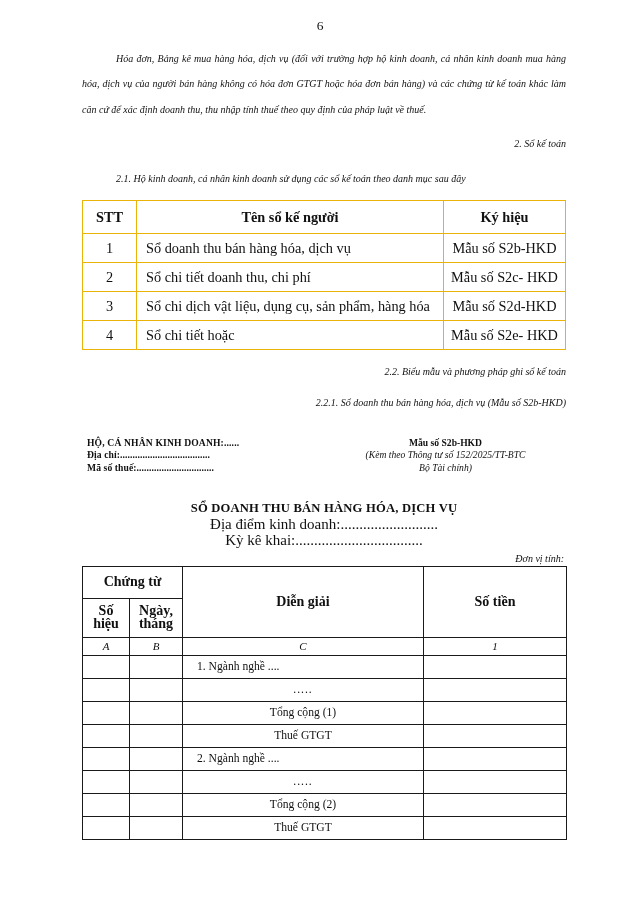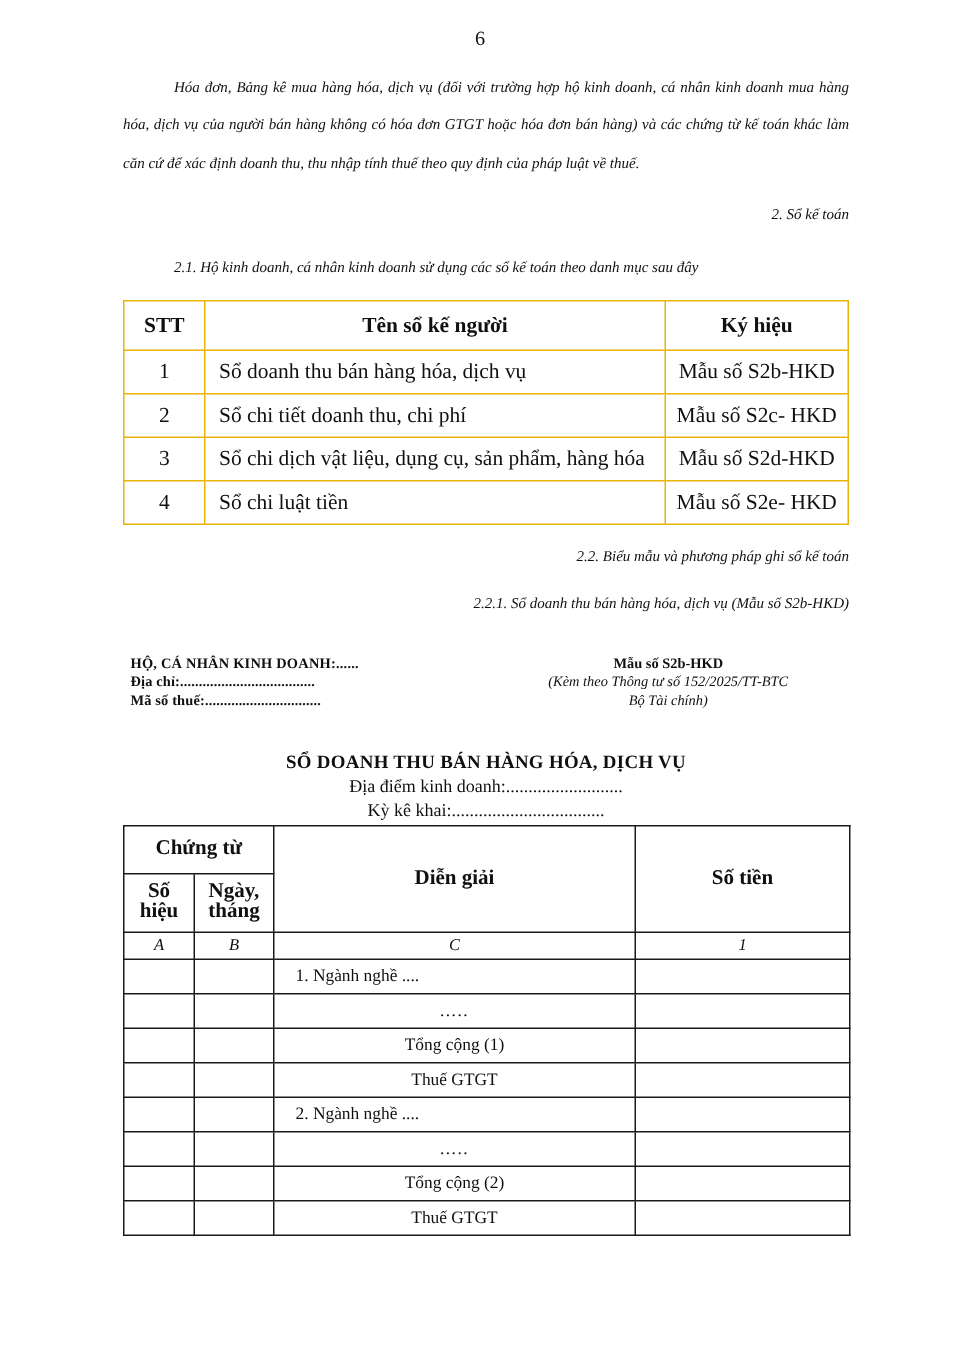--- a/index.html
+++ b/index.html
@@ -109,21 +109,21 @@
     width: 484px;
     text-align: center;
     font-size: 12.6px;
     font-weight: bold;
     letter-spacing: 0.2px;
     margin-top: 2px;
   }
   .sheet-sub {
     width: 484px;
     text-align: center;
-    font-size: 12px;
+    font-size: 15px;
     line-height: 15px;
     margin-top: 1px;
   }
   .unit-line {
     width: 484px;
     text-align: right;
     font-size: 10px;
     font-style: italic;
     margin-top: 5px;
     padding-right: 2px;
@@ -206,21 +206,21 @@
           <td class="c-name">Sổ chi tiết doanh thu, chi phí</td>
           <td class="c-sym">Mẫu số S2c- HKD</td>
         </tr>
         <tr>
           <td class="c-stt">3</td>
           <td class="c-name">Sổ chi dịch vật liệu, dụng cụ, sản phẩm, hàng hóa</td>
           <td class="c-sym">Mẫu số S2d-HKD</td>
         </tr>
         <tr>
           <td class="c-stt">4</td>
-          <td class="c-name">Sổ chi luật tiền</td>
+          <td class="c-name">Sổ chi tiết hoặc</td>
           <td class="c-sym">Mẫu số S2e- HKD</td>
         </tr>
       </tbody>
     </table>
 
     <div class="gap-sm"></div>
 
     <p class="para nojust">2.2. Biểu mẫu và phương pháp ghi sổ kế toán</p>
 
     <div class="gap-xs"></div>
@@ -238,20 +238,21 @@
       <div class="form-right">
         <div class="bold">Mẫu số S2b-HKD</div>
         <div class="ital">(Kèm theo Thông tư số 152/2025/TT-BTC</div>
         <div class="ital">Bộ Tài chính)</div>
       </div>
     </div>
 
     <div class="sheet-title">SỔ DOANH THU BÁN HÀNG HÓA, DỊCH VỤ</div>
     <div class="sheet-sub">Địa điểm kinh doanh:..........................</div>
     <div class="sheet-sub">Kỳ kê khai:..................................</div>
+    <div class="unit-line">Đơn vị tính:</div>
 
     <table class="t2">
       <colgroup>
         <col style="width:47px">
         <col style="width:53px">
         <col style="width:241px">
         <col style="width:143px">
       </colgroup>
       <thead>
         <tr>

